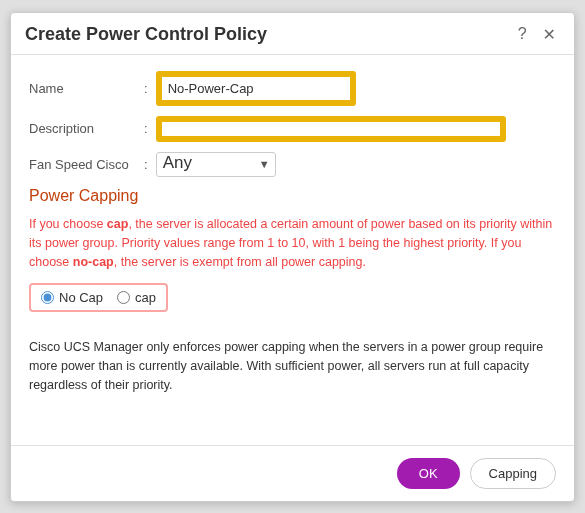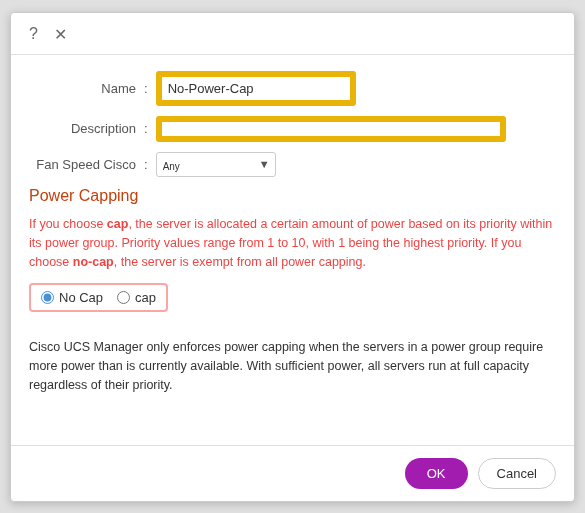--- a/index.html
+++ b/index.html
@@ -54,21 +54,20 @@
     }
     .form-row {
       display: flex;
       align-items: center;
       margin-bottom: 10px;
     }
     .form-label {
       width: 115px;
       color: #555;
       font-size: 13px;
-      text-align: right;
       padding-right: 8px;
     }
     .form-colon {
       color: #555;
       margin-right: 8px;
     }
     .form-input {
       border: 6px solid #eab308;
       border-radius: 3px;
       padding: 4px 6px;
@@ -78,22 +77,22 @@
     }
     .input-name { width: 200px; }
     .input-description { width: 350px; height: 26px; }
     .select-wrap {
       position: relative;
       display: inline-block;
     }
     .form-select {
       border: 1px solid #ccc;
       border-radius: 3px;
-      padding: 8px 24px 4px 6px;
-      font-size: 10px;
+      padding: 0 24px 4px 6px;
+      font-size: 17px;
       appearance: none;
       background: #fff;
       cursor: pointer;
       width: 120px;
       color: #333;
     }
     .select-arrow {
       position: absolute;
       right: 6px;
       top: 50%;
@@ -173,20 +172,21 @@
       font-size: 13px;
       cursor: pointer;
     }
   </style>
 </head>
 <body>
 
 <div class="dialog">
 
   <div class="dialog-header">
+    <span class="dialog-title">Create Power Control Policy</span>
     <div class="header-icons">
       <button class="icon-btn">?</button>
       <button class="icon-btn">✕</button>
     </div>
   </div>
 
   <div class="dialog-body">
     
     <div class="form-row">
       <span class="form-label">Name</span>
@@ -236,15 +236,15 @@
         <span class="radio-label">cap</span>
       </label>
     </div>
 
     
     <div class="info-text-2">Cisco UCS Manager only enforces power capping when the servers in a power group require more power than is currently available. With sufficient power, all servers run at full capacity regardless of their priority.</div>
   </div>
 
   <div class="dialog-footer">
     <button class="btn-ok">OK</button>
-    <button class="btn-cancel">Cancel</button>
+    <button class="btn-cancel">Capping</button>
   </div>
 </div>
 
 </body></html>

